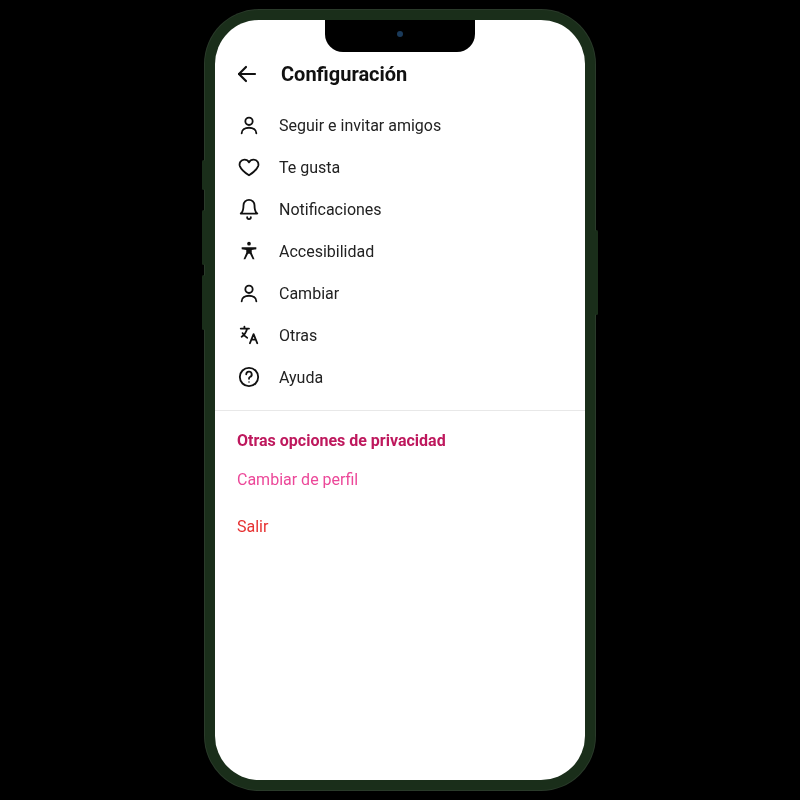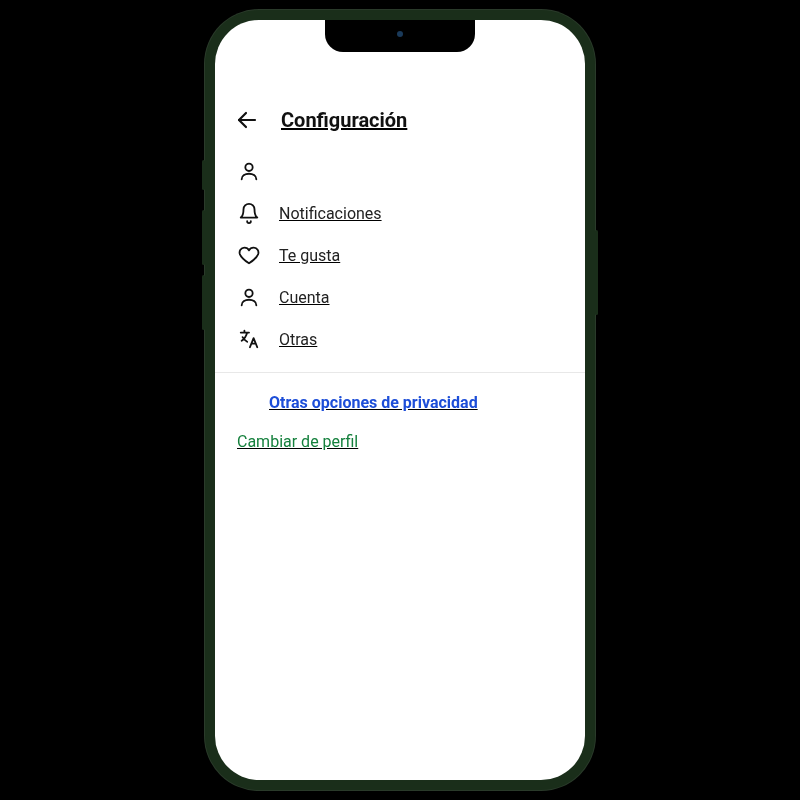--- a/index.html
+++ b/index.html
@@ -46,22 +46,21 @@
     }
     .notch-dot {
       width:6px;height:6px;border-radius:50%;background:#1a3a5a;margin-top:-4px;
     }
     .side-btn { position:absolute; background:#1a2e1a; border-radius:2px; }
     .btn-left1 { left:-3px; top:150px; width:3px; height:30px; }
     .btn-left2 { left:-3px; top:200px; width:3px; height:55px; }
     .btn-left3 { left:-3px; top:265px; width:3px; height:55px; }
     .btn-right { right:-3px; top:220px; width:3px; height:85px; }
     .content {
-      padding-top: 78px;
-      text-decoration: underline;
+      padding-top: 32px;
     }
     .header {
       display: flex;
       align-items: center;
       padding: 10px 20px 14px 20px;
     }
     .back-arrow {
       width: 24px;
       height: 24px;
       display: flex;
@@ -99,29 +98,28 @@
     }
     .divider {
       height: 1px;
       background: #e8e8e8;
       margin: 8px 0 0 0;
     }
     .section-header {
       padding: 20px 22px 6px 22px;
       font-size: 16px;
       font-weight: 700;
-      color: #1d4ed8;
-      margin-left: 32px;
+      color: #be185d;
     }
     .link-item {
       padding: 14px 22px;
       font-size: 16px;
       cursor: pointer;
     }
-    .link-blue { color: #15803d; }
+    .link-blue { color: #ec4899; }
     .link-red { color: #e63232; }
     svg { display: block; }
   </style>
 </head>
 <body>
 
 <div class="phone-frame">
   <div class="side-btn btn-left1"></div>
   <div class="side-btn btn-left2"></div>
   <div class="side-btn btn-left3"></div>
@@ -144,69 +142,90 @@
 
       <div class="menu-list">
 
         <div class="menu-item">
           <div class="menu-icon">
             <svg width="22" height="22" viewBox="0 0 24 24" fill="none" stroke="#111" stroke-width="2" stroke-linecap="round" stroke-linejoin="round">
                 <circle cx="12" cy="8" r="4"></circle>
                 <path d="M4 21c0-4 4-6 8-6s8 2 8 6"></path>
               </svg>
           </div>
+          <div class="menu-label">Seguir e invitar amigos</div>
+        </div>
+
+        <div class="menu-item">
+          <div class="menu-icon">
+            <svg width="22" height="22" viewBox="0 0 24 24" fill="none" stroke="#111" stroke-width="2" stroke-linecap="round" stroke-linejoin="round">
+                <path d="M12 21s-8-5-10-10c-1-3 1-7 5-7 2 0 4 1 5 3 1-2 3-3 5-3 4 0 6 4 5 7-2 5-10 10-10 10z"></path>
+              </svg>
+          </div>
+          <div class="menu-label">Te gusta</div>
         </div>
 
         <div class="menu-item">
           <div class="menu-icon">
             <svg width="22" height="22" viewBox="0 0 24 24" fill="none" stroke="#111" stroke-width="2" stroke-linecap="round" stroke-linejoin="round">
                 <path d="M6 8a6 6 0 0 1 12 0c0 7 3 9 3 9H3s3-2 3-9"></path>
                 <path d="M10 21a2 2 0 0 0 4 0"></path>
               </svg>
           </div>
           <div class="menu-label">Notificaciones</div>
         </div>
 
-        <div class="menu-item">
-          <div class="menu-icon">
-            <svg width="22" height="22" viewBox="0 0 24 24" fill="none" stroke="#111" stroke-width="2" stroke-linecap="round" stroke-linejoin="round">
-                <path d="M12 21s-8-5-10-10c-1-3 1-7 5-7 2 0 4 1 5 3 1-2 3-3 5-3 4 0 6 4 5 7-2 5-10 10-10 10z"></path>
-              </svg>
-          </div>
-          <div class="menu-label">Te gusta</div>
-        </div>
-
-
-
+
+
+        <div class="menu-item">
+          <div class="menu-icon">
+            <svg width="22" height="22" viewBox="0 0 24 24" fill="#111">
+                <circle cx="12" cy="4" r="2"></circle>
+                <path d="M4 8h16v2l-5 1v3l3 7h-2l-3-6h-2l-3 6H6l3-7v-3L4 10V8z"></path>
+              </svg>
+          </div>
+          <div class="menu-label">Accesibilidad</div>
+        </div>
 
         <div class="menu-item">
           <div class="menu-icon">
             <svg width="22" height="22" viewBox="0 0 24 24" fill="none" stroke="#111" stroke-width="2" stroke-linecap="round" stroke-linejoin="round">
                 <circle cx="12" cy="8" r="4"></circle>
                 <path d="M4 21c0-4 4-6 8-6s8 2 8 6"></path>
               </svg>
           </div>
-          <div class="menu-label">Cuenta</div>
+          <div class="menu-label">Cambiar</div>
         </div>
 
         <div class="menu-item">
           <div class="menu-icon">
             <svg width="22" height="22" viewBox="0 0 24 24" fill="none" stroke="#111" stroke-width="2" stroke-linecap="round" stroke-linejoin="round">
                 <path d="M3 5h9M7 3v2M10 5c-1 4-3 7-6 9M5 10c1 2 3 4 5 5"></path>
                 <path d="M13 21l4-10 4 10M14.5 17h5"></path>
               </svg>
           </div>
           <div class="menu-label">Otras</div>
         </div>
 
+        <div class="menu-item">
+          <div class="menu-icon">
+            <svg width="22" height="22" viewBox="0 0 24 24" fill="none" stroke="#111" stroke-width="2" stroke-linecap="round" stroke-linejoin="round">
+                <circle cx="12" cy="12" r="10"></circle>
+                <path d="M9 9a3 3 0 1 1 4 3c-1 .5-1 1-1 2"></path>
+                <circle cx="12" cy="17.5" r="0.8" fill="#111" stroke="none"></circle>
+              </svg>
+          </div>
+          <div class="menu-label">Ayuda</div>
+        </div>
 
 
       </div>
 
       <div class="divider"></div>
 
       <div class="section-header">Otras opciones de privacidad</div>
 
       <div class="link-item link-blue">Cambiar de perfil</div>
+      <div class="link-item link-red">Salir</div>
 
     </div>
   </div>
 </div>
 
 </body></html>

